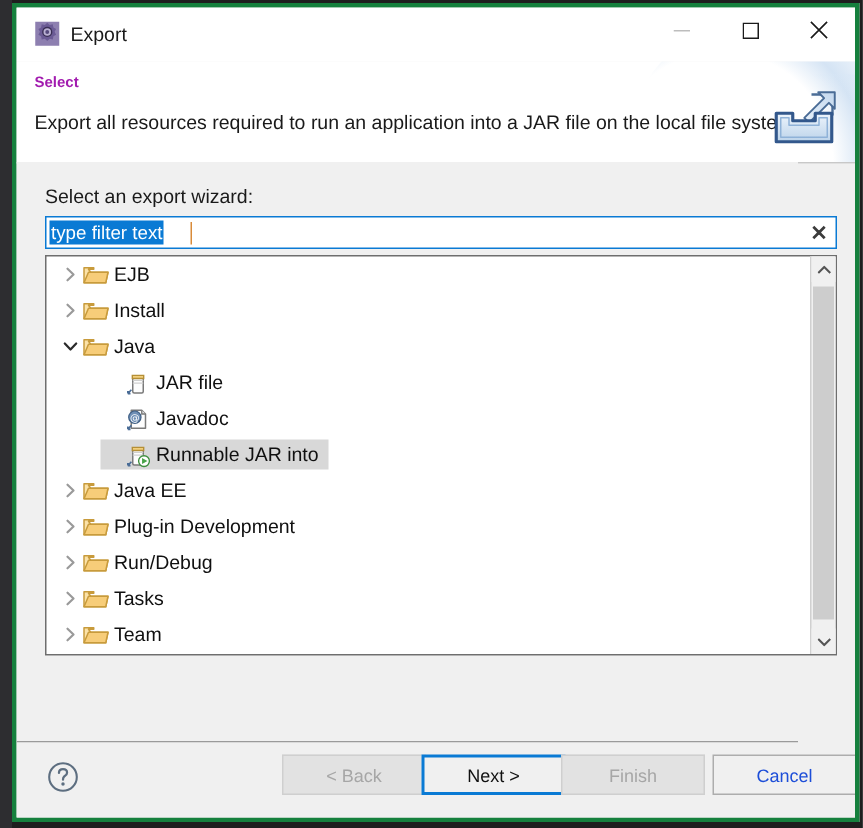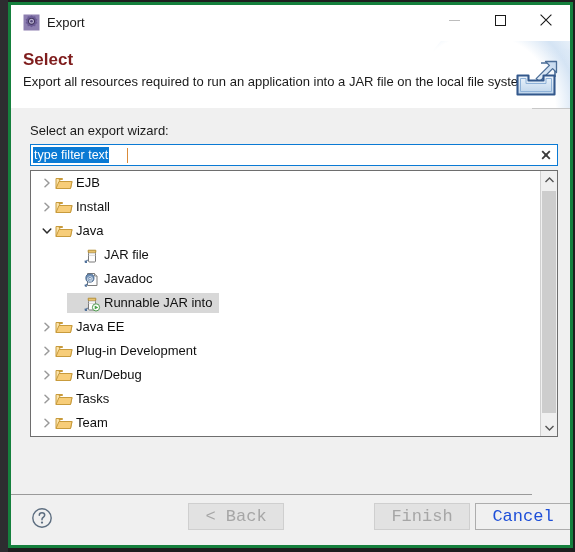--- a/index.html
+++ b/index.html
@@ -109,23 +109,23 @@
     width: 200px;
     height: 130px;
     border-radius: 50%;
     background: radial-gradient(circle at 25% 60%, rgba(255,255,255,0) 50%, rgba(216,231,246,0.55) 63%, rgba(255,255,255,0) 80%);
     pointer-events: none;
   }
   #header-title {
     position: absolute;
     left: 12px;
     top: 9px;
-    font-size: 17px;
+    font-size: 10px;
     font-weight: bold;
-    color: #7f1d1d;
+    color: #a21caf;
     white-space: nowrap;
   }
   #header-desc {
     position: absolute;
     left: 12px;
     top: 33px;
     font-size: 13px;
     color: #1a1a1a;
     white-space: nowrap;
   }
@@ -303,22 +303,22 @@
     left: 20px;
     top: 12px;
     width: 22px;
     height: 22px;
     cursor: default;
   }
   .dlg-btn {
     position: absolute;
     top: 8px;
     height: 27px;
-    font-family: Liberation Mono, monospace;
-    font-size: 17px;
+    font-family: Liberation Sans, sans-serif;
+    font-size: 12px;
     background: #e2e2e2;
     border: 1px solid #cfcfcf;
     color: #a6a6a6;
     box-sizing: border-box;
     padding: 0;
     cursor: default;
   }
   .dlg-btn.enabled {
     background: #f0f0f0;
     border: 1px solid #adadad;
@@ -611,17 +611,18 @@
   <div id="footer">
     <span id="help-icon">
       <svg width="22" height="22" viewBox="0 0 22 22">
         <circle cx="11" cy="11" r="9.2" fill="none" stroke="#5d6e80" stroke-width="1.4"></circle>
         <path d="M8.3 8.3 C8.3 6.6 9.5 5.8 11 5.8 C12.6 5.8 13.7 6.7 13.7 8.1 C13.7 9.6 12.4 10.1 11.6 10.9 C11.1 11.4 11 11.9 11 12.8" fill="none" stroke="#5d6e80" stroke-width="1.5" stroke-linecap="round"></path>
         <circle cx="11" cy="15.6" r="1.15" fill="#5d6e80"></circle>
       </svg>
     </span>
 
     <button class="dlg-btn" id="btn-back" disabled="">&lt; Back</button>
+    <button class="dlg-btn focused" id="btn-next">Next &gt;</button>
     <button class="dlg-btn" id="btn-finish" disabled="">Finish</button>
     <button class="dlg-btn enabled" id="btn-cancel">Cancel</button>
   </div>
 
 </div>
 
 </body></html>

